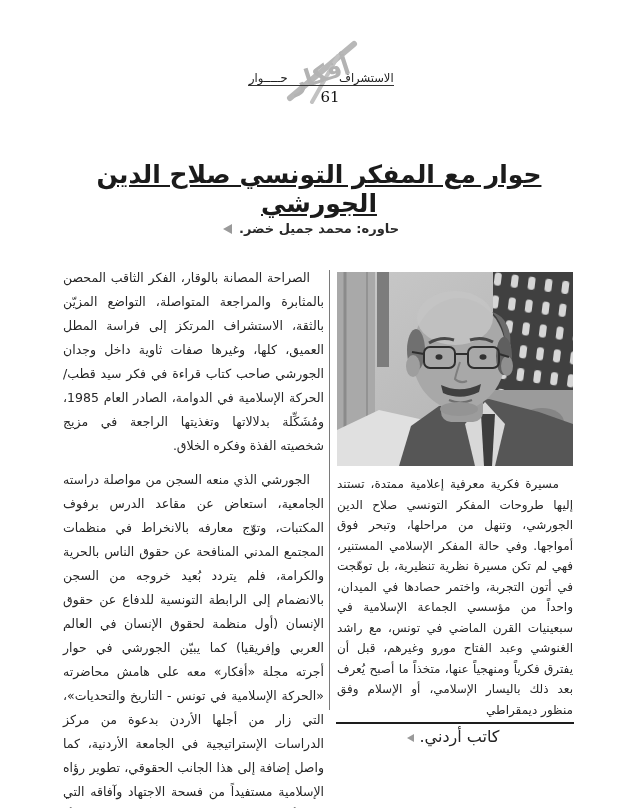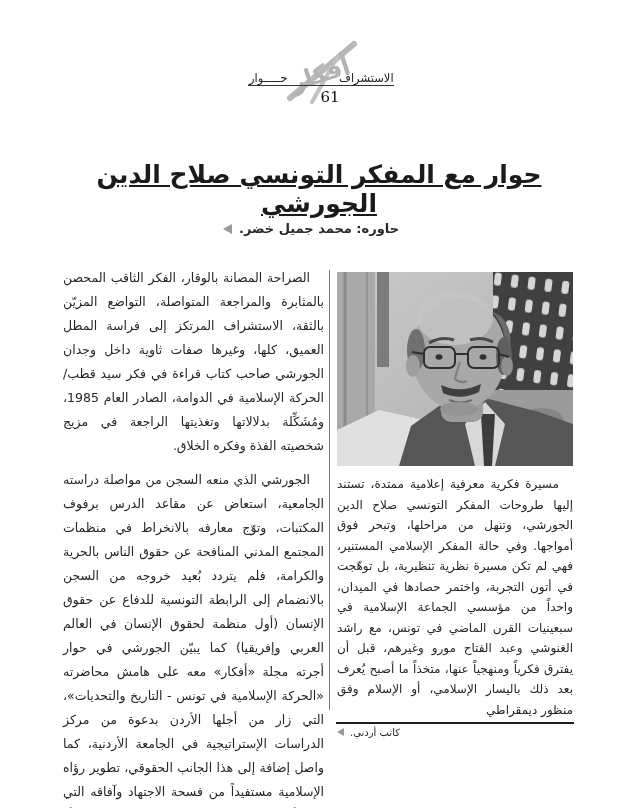--- a/index.html
+++ b/index.html
@@ -36,22 +36,22 @@
     font-size:12px;line-height:20.5px;}
   .col-right p{margin-bottom:8px;}
   .divider{position:absolute;left:329px;top:270px;width:1px;height:440px;background:#7a7a7a;}
 
   
   .photo{position:absolute;left:337px;top:272px;width:236px;height:194px;overflow:hidden;background:#bdbdbd;}
   .photo svg{display:block;}
 
   
   .footnote-rule{position:absolute;left:336px;top:722px;width:238px;height:2px;background:#1d1d1d;}
-  .footnote{position:absolute;left:337px;top:727px;width:232px;direction:rtl;text-align:left;
-    font-size:10px;color:#222;}
+  .footnote{position:absolute;left:337px;top:727px;width:232px;direction:rtl;text-align:center;
+    font-size:16px;color:#222;}
   .footnote .tri-left{border-top-width:4px;border-bottom-width:4px;border-right-width:7px;margin-right:6px;}
 </style>
 </head>
 <body>
 
 <div class="page">
 
   <div class="logo">
     <svg width="82" height="66" viewBox="0 0 82 66">
       <path d="M8,60 L72,6" stroke="#b8b8b8" stroke-width="6" stroke-linecap="round" fill="none"></path>

